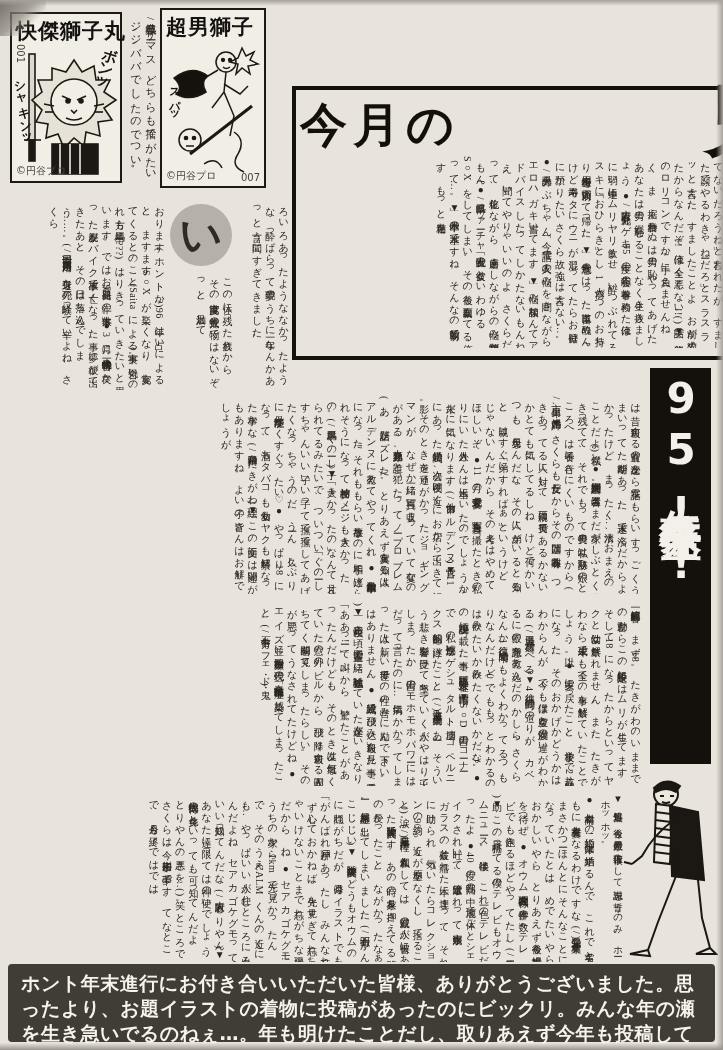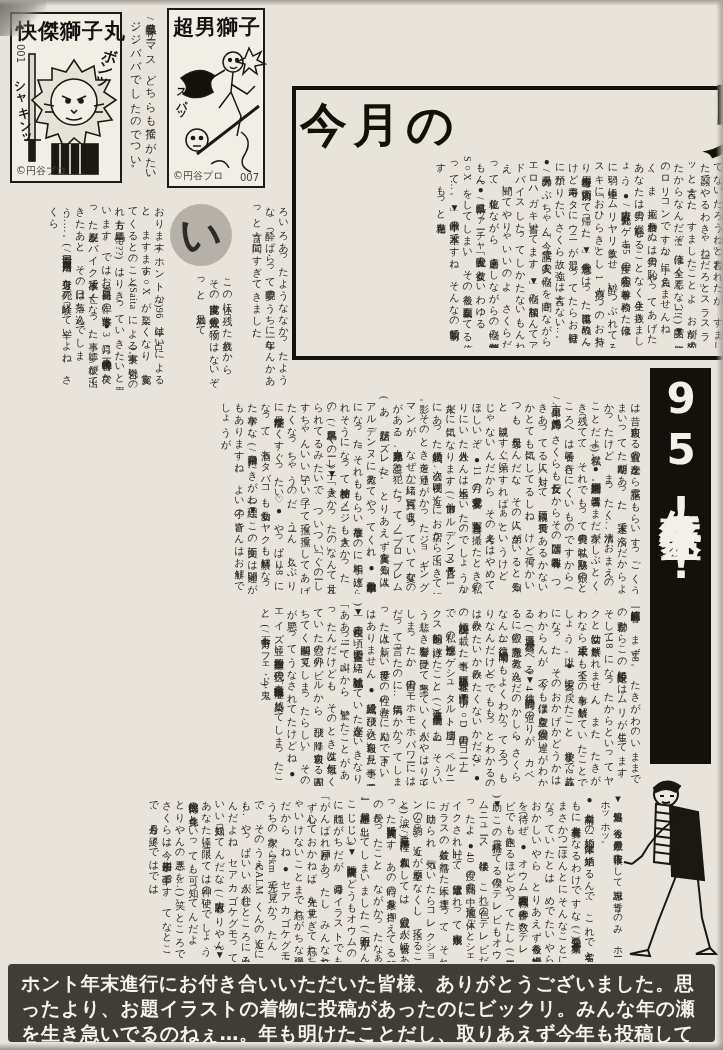--- a/index.html
+++ b/index.html
@@ -77,21 +77,21 @@
       </g>
     </svg>
     <span class="sfx" style="right:3px;top:22px;font-size:15px;transform:rotate(18deg);writing-mode:vertical-rl;">ボンッ</span>
     <span class="sfx" style="left:2px;top:58px;font-size:12px;writing-mode:vertical-rl;transform:rotate(-8deg);">シャキンッ</span>
     <span class="tiny" style="left:3px;top:30px;writing-mode:vertical-rl;">001</span>
     <span class="tiny" style="left:4px;bottom:3px;">©円谷プロ</span>
   </div>
 
   <div class="vtext panel-caption" style="left:126px;top:14px;width:32px;height:172px;">岐阜県/ザーマス どちらも捨てがたいジジババでしたのでつい。</div>
 
-  <div class="panel" style="left:167px;top:8px;width:98px;height:180px;">
+  <div class="panel" style="left:160px;top:8px;width:106px;height:180px;">
     <div class="panel-title">超男獅子</div>
     <svg class="illus" style="left:2px;top:26px;" width="100" height="150" viewBox="0 0 100 150">
       <g stroke="#1c1914" fill="none" stroke-width="1.5">
 
         <path d="M10 42 Q28 28 44 40 Q36 46 42 56 Q26 66 12 58 Q20 52 10 42 Z" fill="#15120d"></path>
         <path d="M44 40 L54 34"></path>
 
         <circle cx="62" cy="26" r="10"></circle>
         <circle cx="59" cy="24" r="1.4" fill="#1c1914"></circle>
           <circle cx="66" cy="24" r="1.4" fill="#1c1914"></circle>

